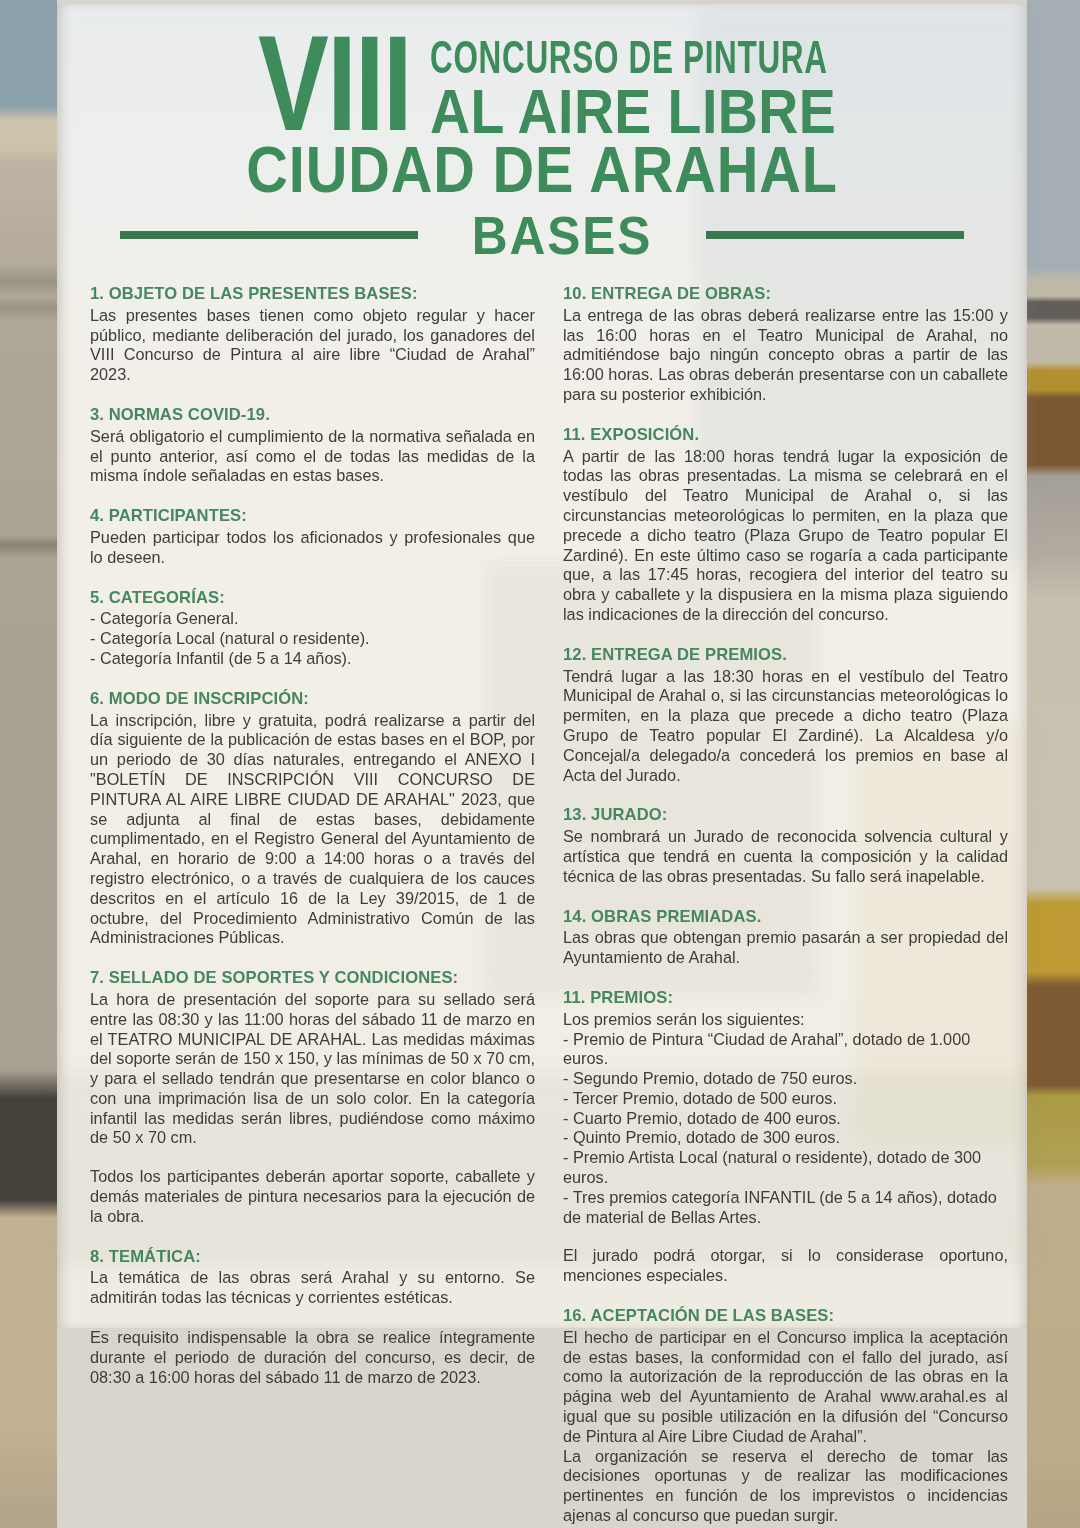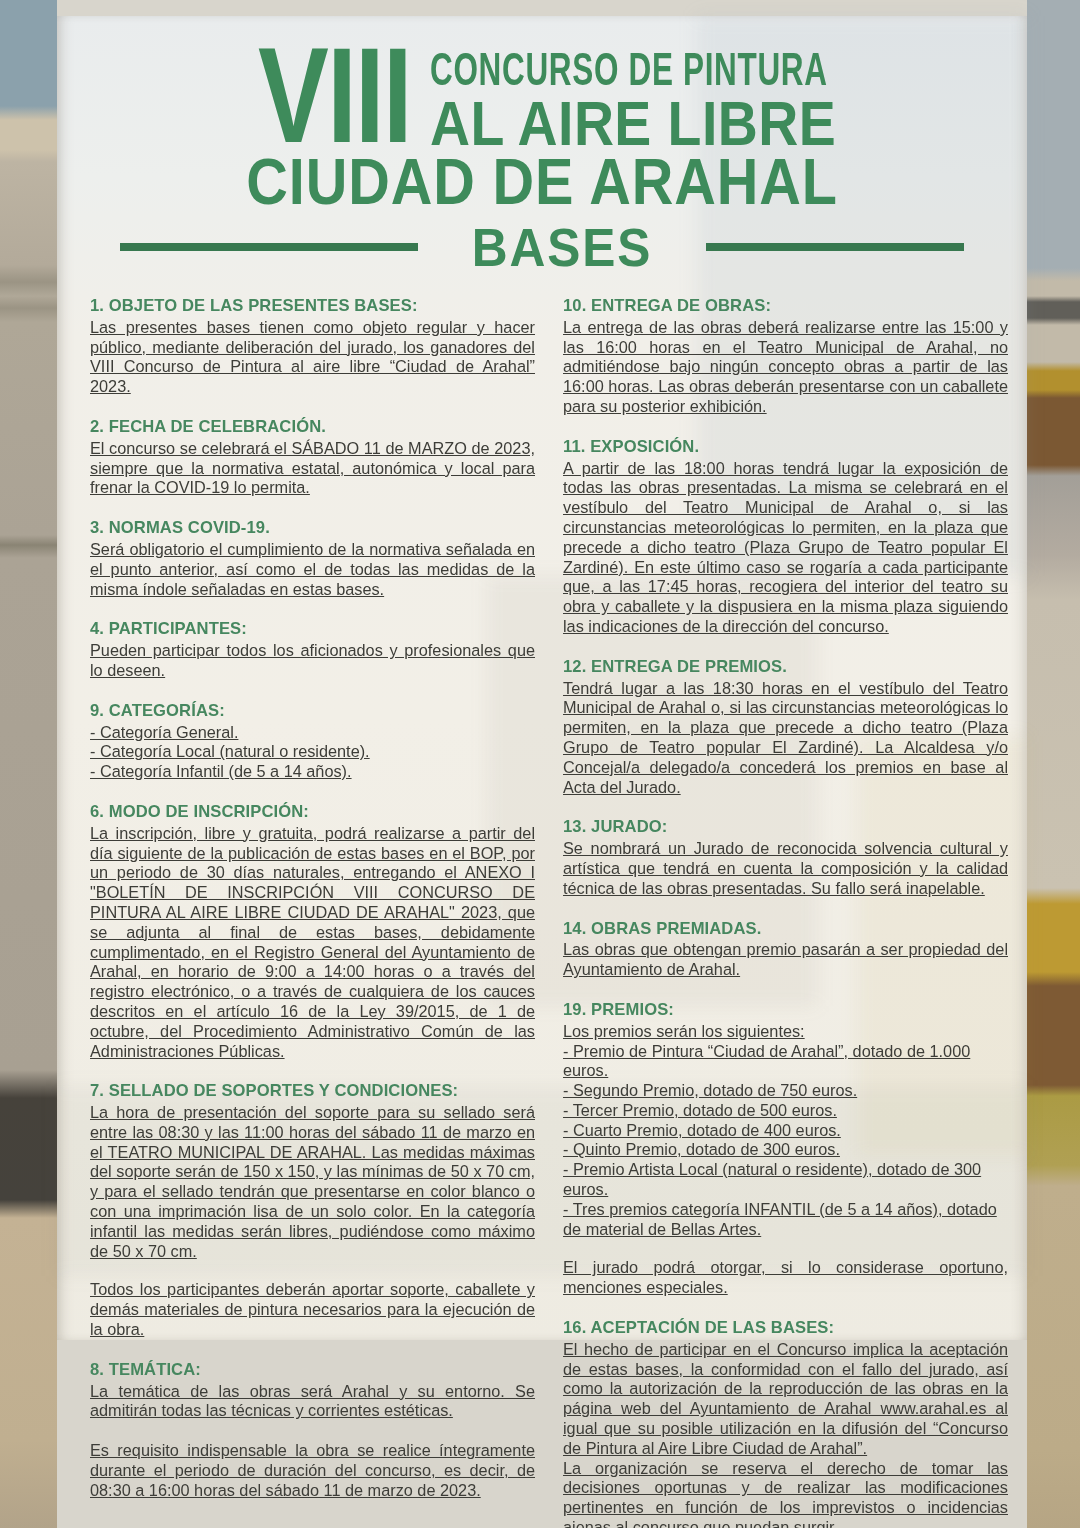--- a/index.html
+++ b/index.html
@@ -32,21 +32,21 @@
       #7b5833 398px,#7b5833 465px,
       #a39f98 476px,#b3aba0 555px,
       #c6beae 600px,#cac2b1 888px,
       #bd9a33 904px,#bd9a33 972px,
       #7e5a34 986px,#7e5a34 1085px,
       #ab9b44 1096px,#b0a053 1165px,
       #bfae8c 1186px,#bcab88 1450px,#b6a584 1528px);
   }
   
   .overlay{
-    position:absolute;top:16px;left:57px;right:53px;height:1324px;
+    position:absolute;top:4px;left:57px;right:53px;height:1324px;
     background:linear-gradient(180deg,
       #e9eced 0px,#edefed 160px,#f1efe9 320px,
       #f2efe7 700px,#f0ede4 1120px,#ece9df 1528px);
     box-shadow:inset 10px 0 14px -8px rgba(110,100,85,.35),
                inset -10px 0 14px -8px rgba(110,100,85,.30);
   }
   .ghost{position:absolute;pointer-events:none;filter:blur(9px);}
   .ghost-sky{left:640px;top:0;width:330px;height:560px;background:rgba(150,168,178,.12);}
   .ghost-building{left:430px;top:560px;width:330px;height:430px;background:rgba(125,118,100,.07);}
   .ghost-band{left:0;top:1070px;width:970px;height:190px;background:rgba(100,95,82,.06);}
@@ -91,21 +91,21 @@
   .cols{
     position:relative;margin-top:21px;
     display:grid;grid-template-columns:1fr 1fr;column-gap:28px;
     padding:0 19px 0 33px;
   }
   .sec{margin:0 0 20px 0;}
   .sec-h{
     margin:0 0 2px 0;font-size:16.6px;font-weight:700;letter-spacing:.1px;
     color:var(--heading-green,#46875f);line-height:19.8px;
   }
-  .blk{margin:0;font-size:16.3px;line-height:19.8px;color:var(--body-text,#3d3d38);text-decoration:underline;}
+  .blk{margin:0;font-size:16.3px;line-height:19.8px;color:var(--body-text,#3d3d38);}
   .blk-p{text-align:justify;}
   .blk-l{text-align:left;}
   .gap{margin-top:19px;}
 </style>
 </head>
 <body>
 
 <div class="page">
   <div class="strip strip-left"></div>
   <div class="strip strip-right"></div>
@@ -134,33 +134,29 @@
       </div>
     </header>
 
     <main class="cols">
       <section class="col" id="col-left">
           <section class="sec">
             <h3 class="sec-h">1. OBJETO DE LAS PRESENTES BASES:</h3>
             <p class="blk blk-p">Las presentes bases tienen como objeto regular y hacer público, mediante deliberación del jurado, los ganadores del VIII Concurso de Pintura al aire libre “Ciudad de Arahal” 2023.</p>
           </section>
           <section class="sec">
-            <h3 class="sec-h">2. FECHA DE CELEBRACIÓN.</h3>
-            <p class="blk blk-p">El concurso se celebrará el SÁBADO 11 de MARZO de 2023, siempre que la normativa estatal, autonómica y local para frenar la COVID-19 lo permita.</p>
-          </section>
-          <section class="sec">
             <h3 class="sec-h">3. NORMAS COVID-19.</h3>
             <p class="blk blk-p">Será obligatorio el cumplimiento de la normativa señalada en el punto anterior, así como el de todas las medidas de la misma índole señaladas en estas bases.</p>
           </section>
           <section class="sec">
             <h3 class="sec-h">4. PARTICIPANTES:</h3>
             <p class="blk blk-p">Pueden participar todos los aficionados y profesionales que lo deseen.</p>
           </section>
           <section class="sec">
-            <h3 class="sec-h">9. CATEGORÍAS:</h3>
+            <h3 class="sec-h">5. CATEGORÍAS:</h3>
             <p class="blk blk-l">- Categoría General.</p>
             <p class="blk blk-l">- Categoría Local (natural o residente).</p>
             <p class="blk blk-l">- Categoría Infantil (de 5 a 14 años).</p>
           </section>
           <section class="sec">
             <h3 class="sec-h">6. MODO DE INSCRIPCIÓN:</h3>
             <p class="blk blk-p">La inscripción, libre y gratuita, podrá realizarse a partir del día siguiente de la publicación de estas bases en el BOP, por un periodo de 30 días naturales, entregando el ANEXO I "BOLETÍN DE INSCRIPCIÓN VIII CONCURSO DE PINTURA AL AIRE LIBRE CIUDAD DE ARAHAL" 2023, que se adjunta al final de estas bases, debidamente cumplimentado, en el Registro General del Ayuntamiento de Arahal, en horario de 9:00 a 14:00 horas o a través del registro electrónico, o a través de cualquiera de los cauces descritos en el artículo 16 de la Ley 39/2015, de 1 de octubre, del Procedimiento Administrativo Común de las Administraciones Públicas.</p>
           </section>
           <section class="sec">
             <h3 class="sec-h">7. SELLADO DE SOPORTES Y CONDICIONES:</h3>
@@ -190,21 +186,21 @@
           </section>
           <section class="sec">
             <h3 class="sec-h">13. JURADO:</h3>
             <p class="blk blk-p">Se nombrará un Jurado de reconocida solvencia cultural y artística que tendrá en cuenta la composición y la calidad técnica de las obras presentadas. Su fallo será inapelable.</p>
           </section>
           <section class="sec">
             <h3 class="sec-h">14. OBRAS PREMIADAS.</h3>
             <p class="blk blk-p">Las obras que obtengan premio pasarán a ser propiedad del Ayuntamiento de Arahal.</p>
           </section>
           <section class="sec">
-            <h3 class="sec-h">19.  PREMIOS:</h3>
+            <h3 class="sec-h">11.  PREMIOS:</h3>
             <p class="blk blk-l">Los premios serán los siguientes:</p>
             <p class="blk blk-l">- Premio de Pintura “Ciudad de Arahal”, dotado de 1.000 euros.</p>
             <p class="blk blk-l">- Segundo Premio, dotado de 750 euros.</p>
             <p class="blk blk-l">- Tercer Premio, dotado de 500 euros.</p>
             <p class="blk blk-l">- Cuarto Premio, dotado de 400 euros.</p>
             <p class="blk blk-l">- Quinto Premio, dotado de 300 euros.</p>
             <p class="blk blk-l">- Premio Artista Local (natural o residente), dotado de 300 euros.</p>
             <p class="blk blk-l">- Tres premios categoría INFANTIL (de 5 a 14 años), dotado de material de Bellas Artes.</p>
             <p class="blk blk-p gap">El jurado podrá otorgar, si lo considerase oportuno, menciones especiales.</p>
           </section>

